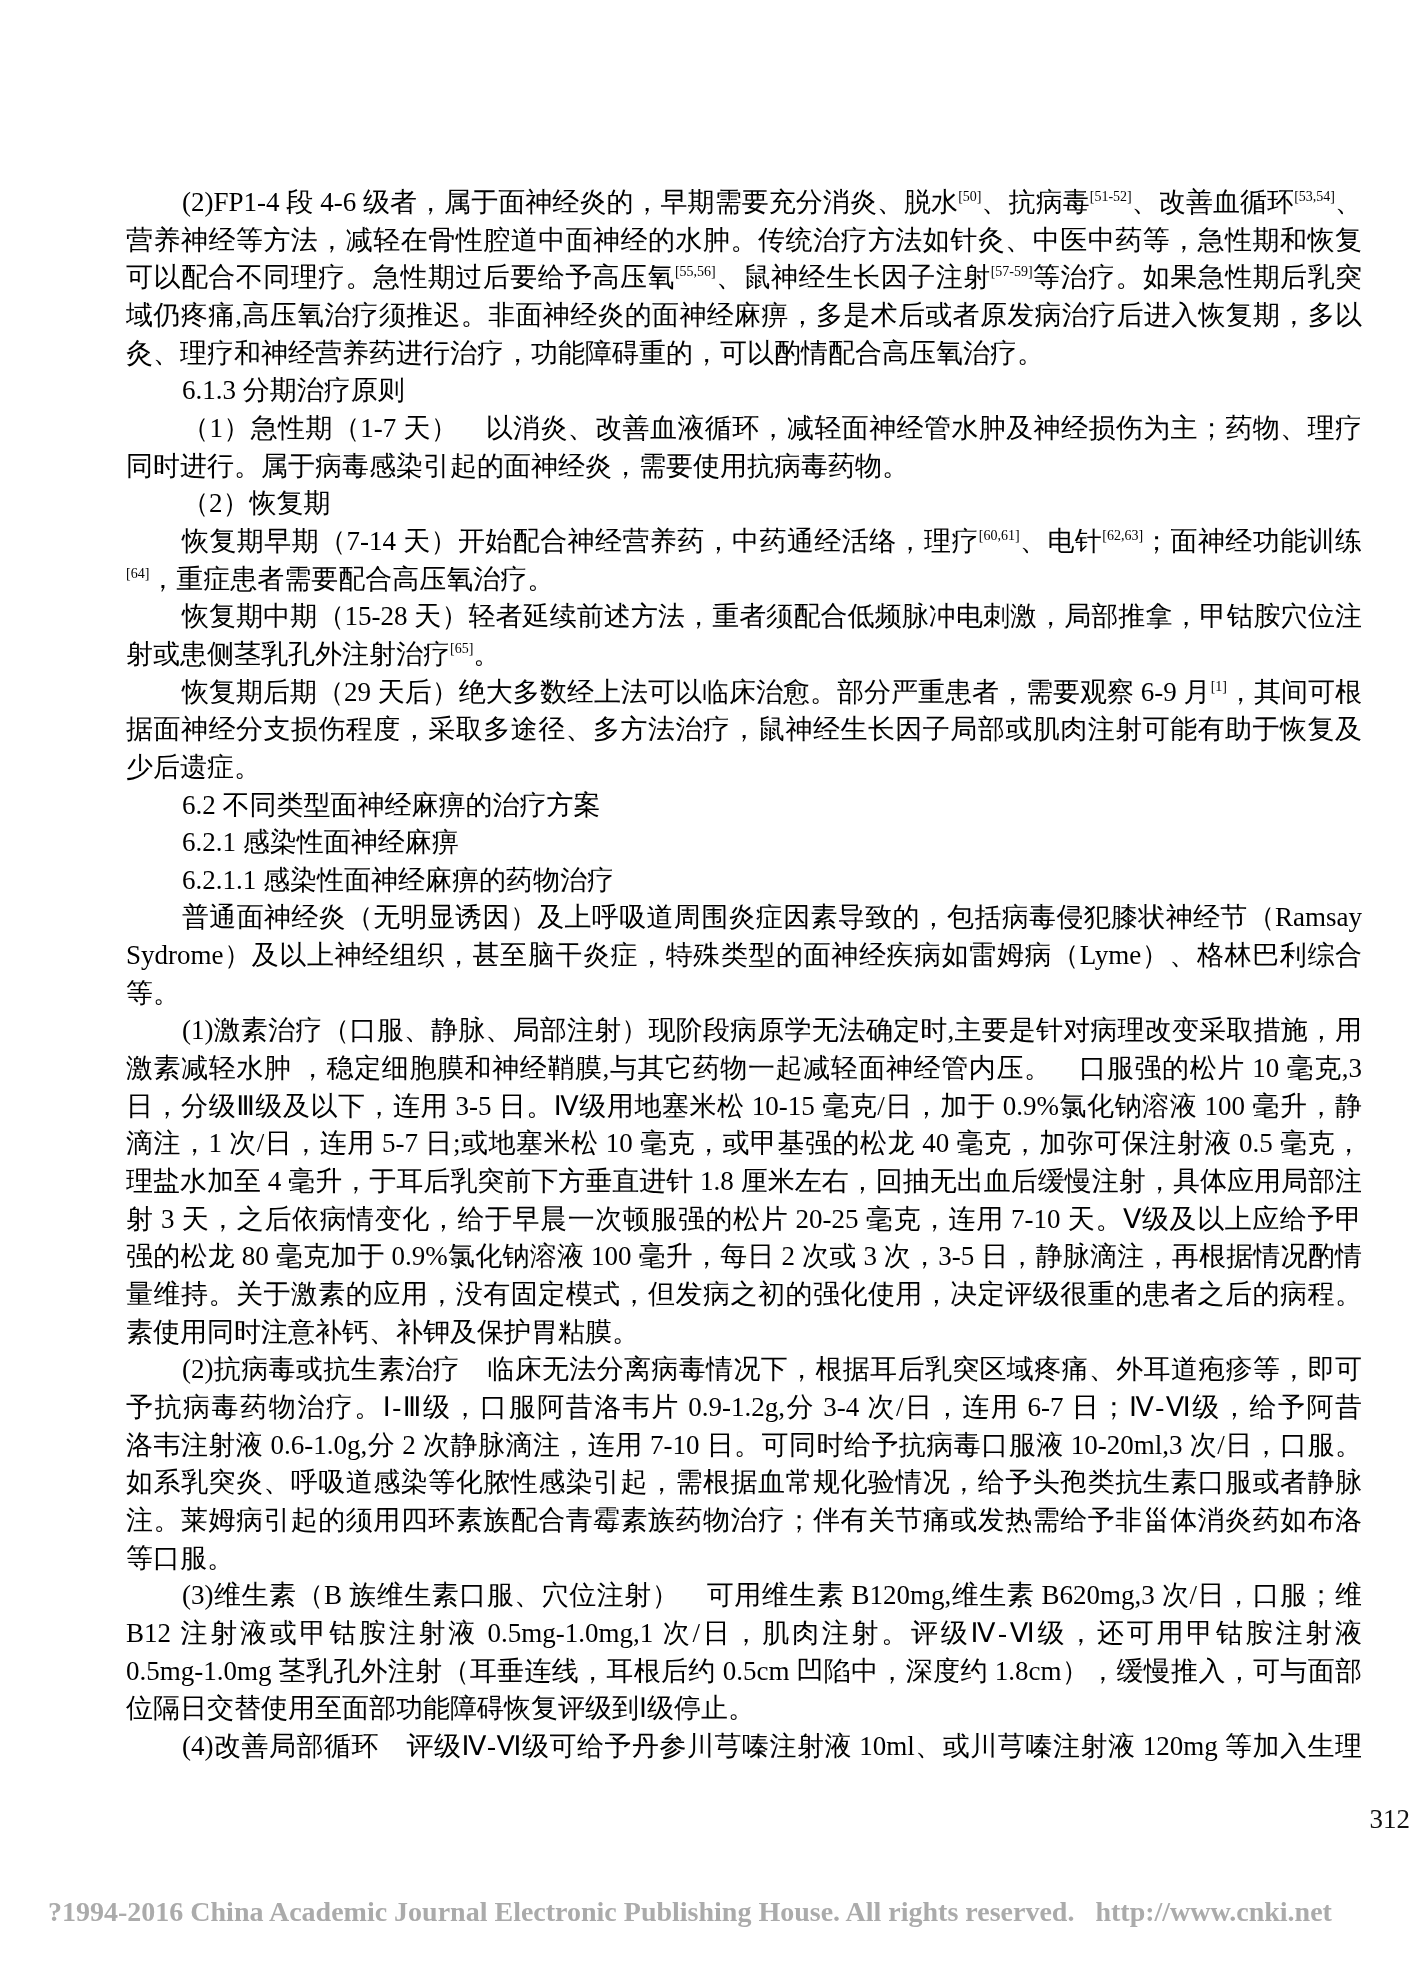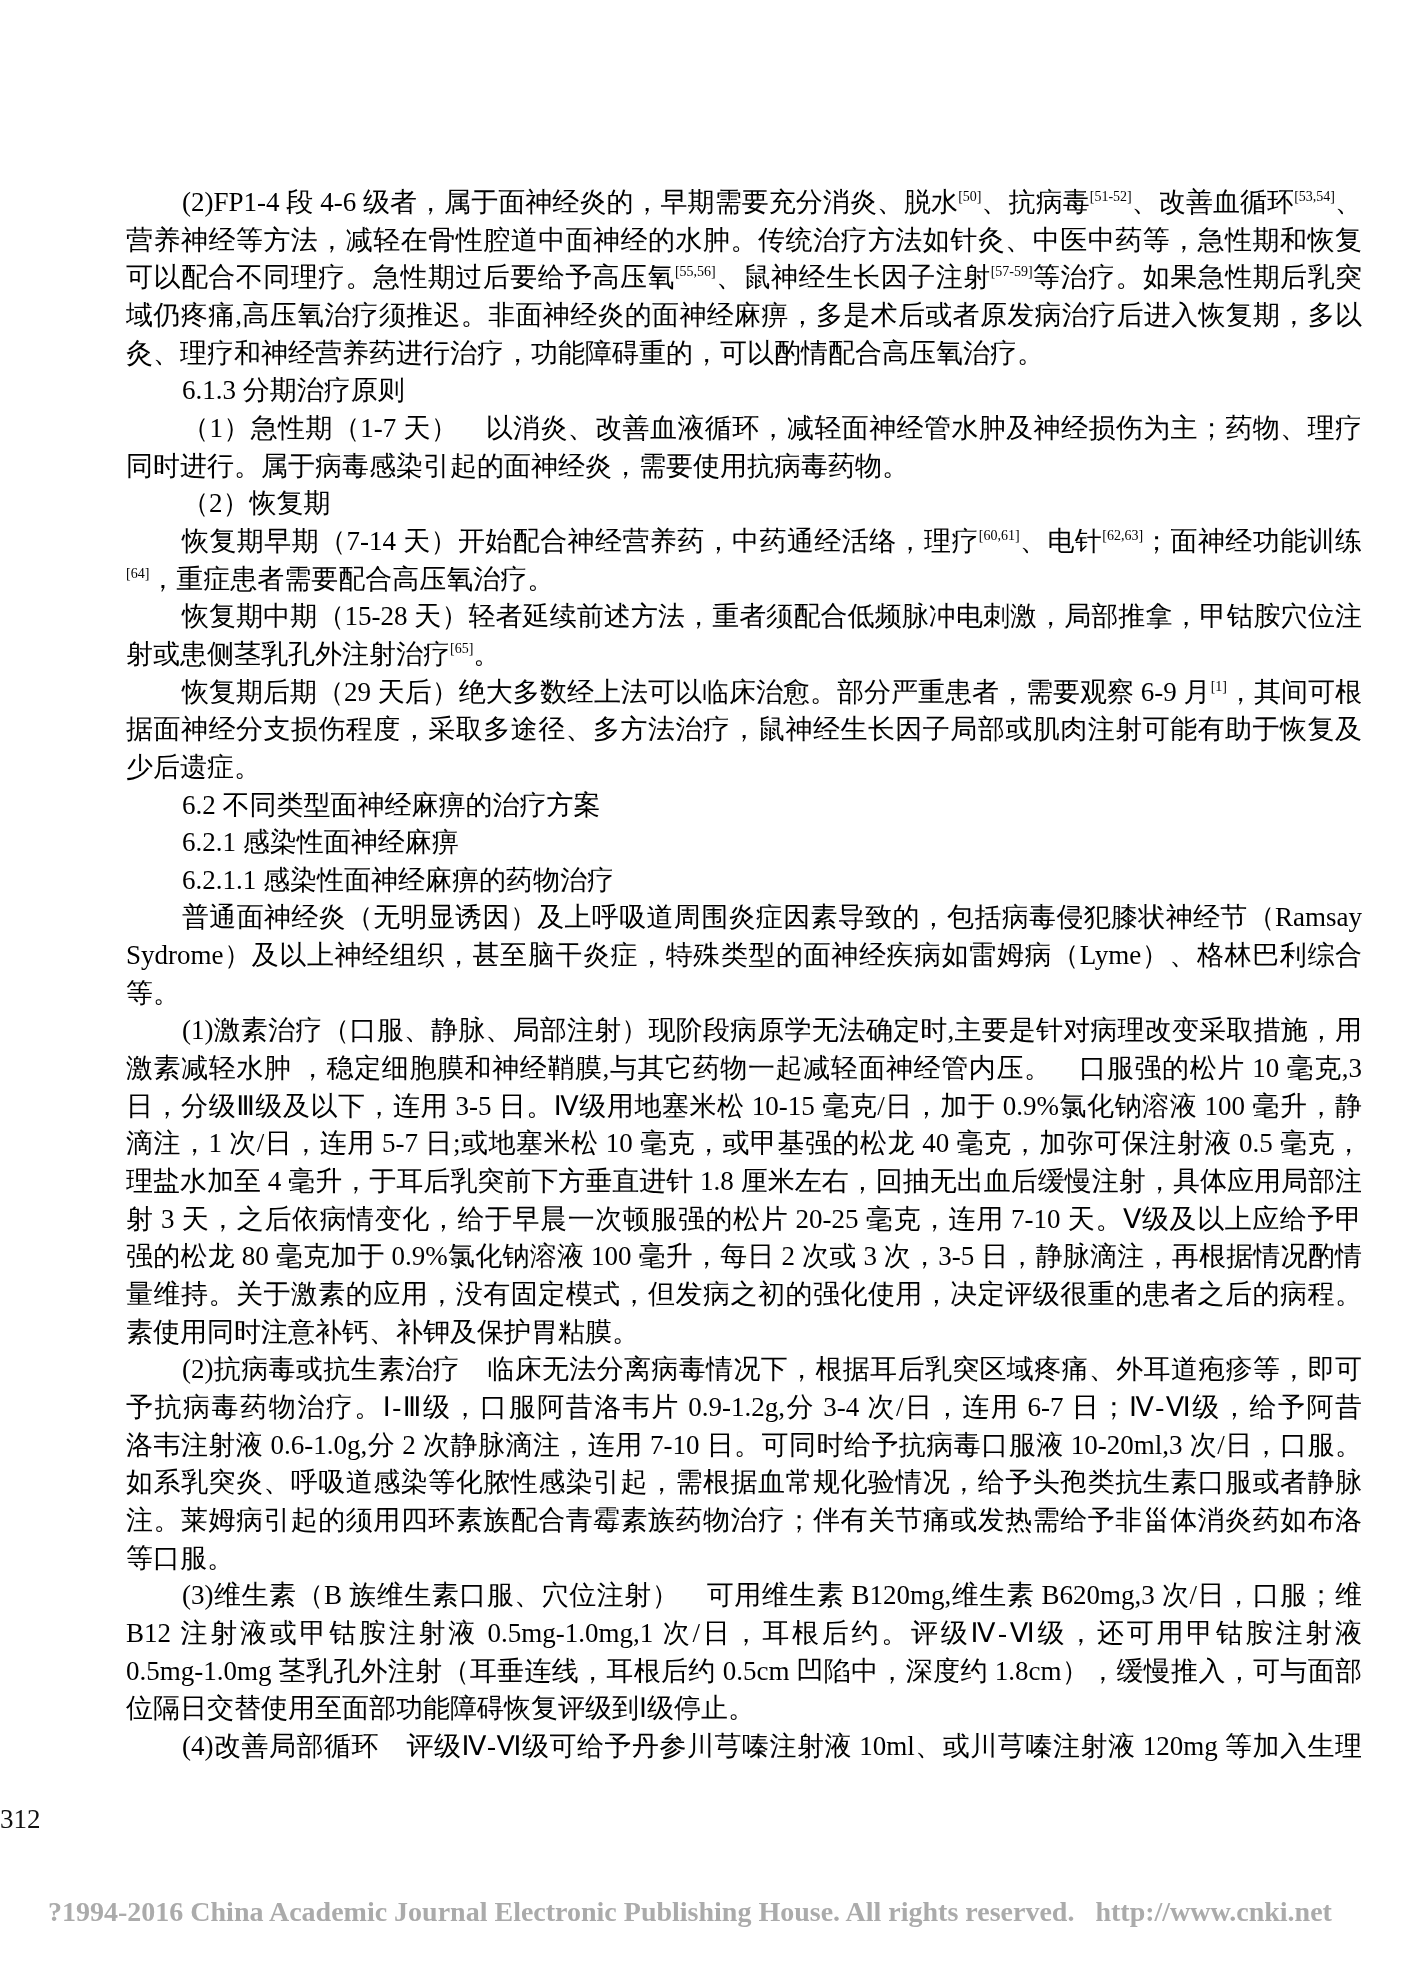--- a/index.html
+++ b/index.html
@@ -41,21 +41,21 @@
     line-height: 1;
     vertical-align: 10px;
     letter-spacing: 0;
     margin-top: 22px;
   }
   .page-number {
     position: absolute;
     top: 1804px;
     left: 0;
     width: 100%;
-    text-align: left;
+    text-align: right;
     font-size: 27px;
     color: #111111;
   }
   .footer {
     position: absolute;
     top: 1896px;
     left: 48px;
     font-size: 28px;
     color: #ababab;
     white-space: pre;
@@ -98,20 +98,20 @@
       <div class="line justify">强的松龙 80 毫克加于 0.9%氯化钠溶液 100 毫升，每日 2 次或 3 次，3-5 日，静脉滴注，再根据情况酌情减</div>
       <div class="line justify">量维持。关于激素的应用，没有固定模式，但发病之初的强化使用，决定评级很重的患者之后的病程。激</div>
       <div class="line">素使用同时注意补钙、补钾及保护胃粘膜。</div>
       <div class="line indent justify">(2)抗病毒或抗生素治疗　临床无法分离病毒情况下，根据耳后乳突区域疼痛、外耳道疱疹等，即可给</div>
       <div class="line justify">予抗病毒药物治疗。Ⅰ-Ⅲ级，口服阿昔洛韦片 0.9-1.2g,分 3-4 次/日，连用 6-7 日；Ⅳ-Ⅵ级，给予阿昔</div>
       <div class="line justify">洛韦注射液 0.6-1.0g,分 2 次静脉滴注，连用 7-10 日。可同时给予抗病毒口服液 10-20ml,3 次/日，口服。</div>
       <div class="line justify">如系乳突炎、呼吸道感染等化脓性感染引起，需根据血常规化验情况，给予头孢类抗生素口服或者静脉滴</div>
       <div class="line justify">注。莱姆病引起的须用四环素族配合青霉素族药物治疗；伴有关节痛或发热需给予非甾体消炎药如布洛芬</div>
       <div class="line">等口服。</div>
       <div class="line indent justify">(3)维生素（B 族维生素口服、穴位注射）　可用维生素 B120mg,维生素 B620mg,3 次/日，口服；维生素</div>
-      <div class="line justify">B12 注射液或甲钴胺注射液 0.5mg-1.0mg,1 次/日，耳根后约。评级Ⅳ-Ⅵ级，还可用甲钴胺注射液</div>
+      <div class="line justify">B12 注射液或甲钴胺注射液 0.5mg-1.0mg,1 次/日，肌肉注射。评级Ⅳ-Ⅵ级，还可用甲钴胺注射液</div>
       <div class="line justify">0.5mg-1.0mg 茎乳孔外注射（耳垂连线，耳根后约 0.5cm 凹陷中，深度约 1.8cm），缓慢推入，可与面部穴</div>
       <div class="line">位隔日交替使用至面部功能障碍恢复评级到Ⅰ级停止。</div>
       <div class="line indent justify">(4)改善局部循环　评级Ⅳ-Ⅵ级可给予丹参川芎嗪注射液 10ml、或川芎嗪注射液 120mg 等加入生理盐水</div>
     </main>
   <div class="page-number">312</div>
   <div class="footer">?1994-2016 China Academic Journal Electronic Publishing House. All rights reserved.   http://www.cnki.net</div>
 </div>
 
 </body></html>

